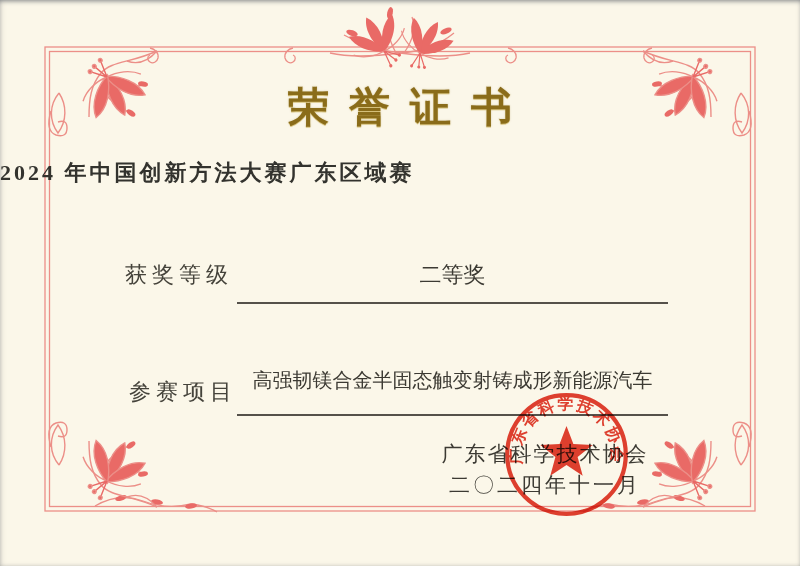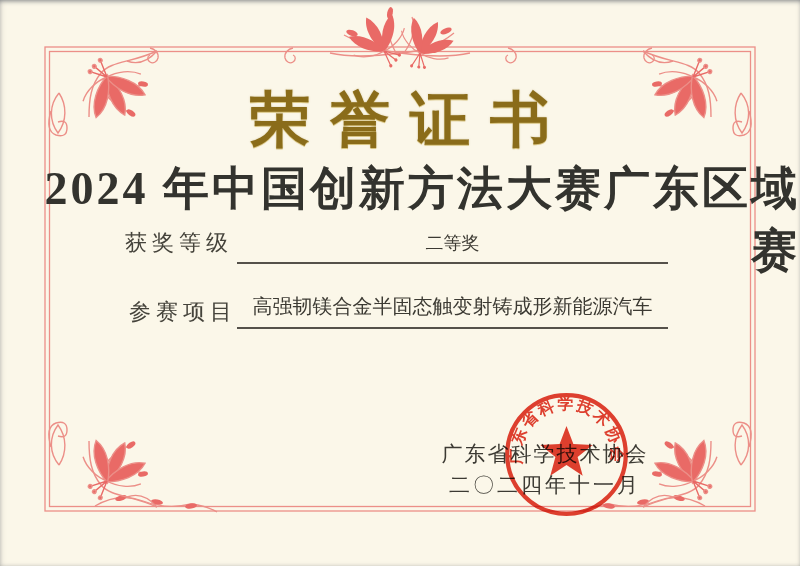--- a/index.html
+++ b/index.html
@@ -8,39 +8,39 @@
     background:#fbf7e9;
     font-family:"Liberation Serif","DejaVu Serif",serif;
     box-shadow:inset 0 4px 5px -3px rgba(110,115,120,.85),
                inset 4px 0 5px -3px rgba(150,150,150,.45),
                inset -3px 0 4px -3px rgba(150,150,150,.35),
                inset 0 -3px 4px -3px rgba(150,150,150,.4);
   }
   .ornament-layer{position:absolute;left:0;top:0;width:800px;height:566px;pointer-events:none;}
   .title{
     position:absolute;top:80px;left:0;width:100%;text-align:center;
-    font-size:60px;font-weight:700;letter-spacing:20px;text-indent:20px;
+    font-size:41px;font-weight:700;letter-spacing:20px;text-indent:20px;
     color:#8a6c1a;text-shadow:0 1px 0 rgba(197,165,62,.55),0 0 2px rgba(138,108,26,.35);
   }
   .subtitle{
-    position:absolute;top:158px;left:0;width:100%;text-align:right;
-    font-size:46px;font-weight:700;letter-spacing:3px;color:#33332e;font-family:Liberation Serif, serif;
+    position:absolute;top:158px;left:0;width:100%;text-align:left;
+    font-size:22px;font-weight:700;letter-spacing:3px;color:#33332e;font-family:Liberation Serif, serif;
   }
   .fields{position:absolute;top:228px;left:125px;width:543px;}
-  .row{display:flex;align-items:flex-start;margin-bottom:15px;}
+  .row{display:flex;align-items:flex-start;margin-bottom:15px;margin-top:32px;}
   .row .label{
     width:112px;flex-shrink:0;font-size:22px;letter-spacing:5px;
     color:#45433b;line-height:30px;
   }
   .row .value{
-    flex:1;text-align:center;font-size:18px;color:#3c3a33;line-height:30px;
-    border-bottom:2px solid #55514a;padding-bottom:4px;
+    flex:1;text-align:center;font-size:22px;color:#3c3a33;line-height:30px;
+    border-bottom:2px solid #55514a;padding-bottom:12px;
   }
   .row.two-line .label{align-self:center;text-align:right;}
-  .row.two-line .value{font-size:20px;line-height:24px;padding-bottom:9px;}
+  .row.two-line .value{font-size:20px;line-height:24px;padding-bottom:22px;}
   .issuer-block{
     position:absolute;top:441px;left:420px;width:250px;text-align:center;
     color:#3c3a33;
   }
   .issuer-line{font-size:21px;letter-spacing:2px;line-height:27px;}
   .date-line{font-size:21px;letter-spacing:3px;line-height:27px;margin-top:4px;}
   .seal{
     position:absolute;left:503px;top:391px;width:127px;height:127px;
     mix-blend-mode:multiply;opacity:.92;
   }

